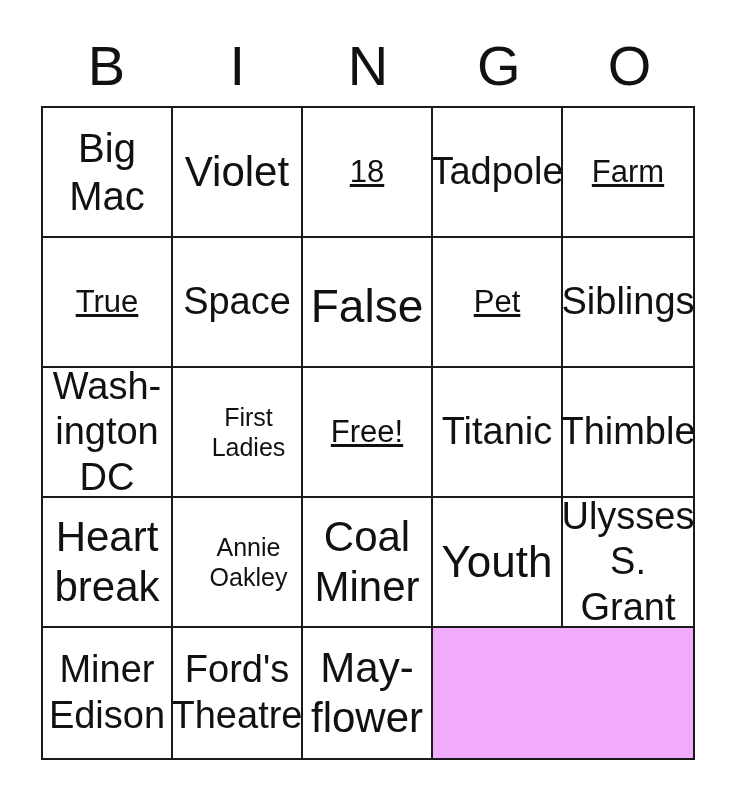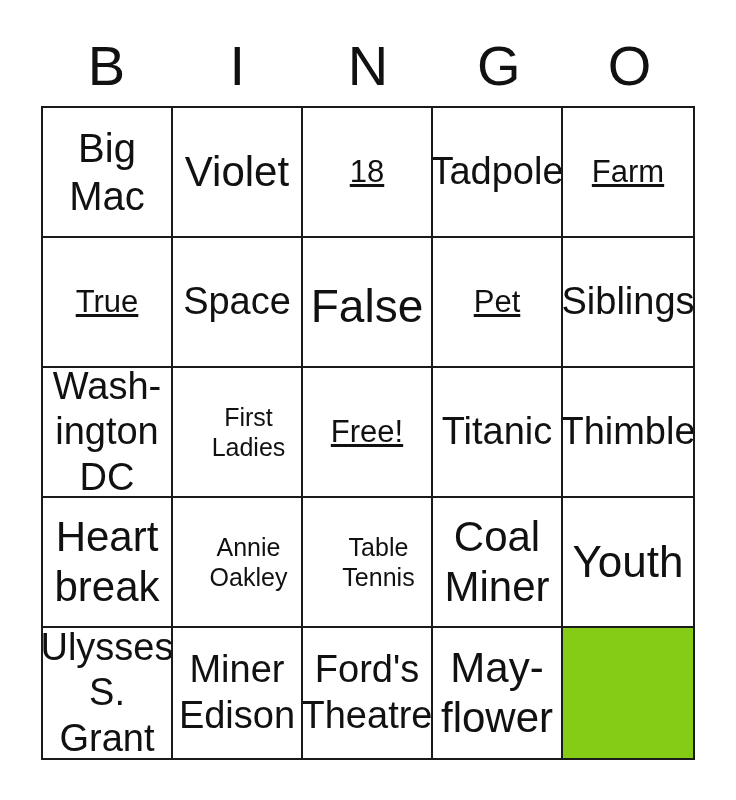--- a/index.html
+++ b/index.html
@@ -27,21 +27,21 @@
     line-height: 1;
     padding-bottom: 12px;
     color: #111111;
   }
   .grid {
     display: grid;
     grid-template-columns: repeat(5, 1fr);
     grid-template-rows: repeat(5, 130px);
     border: 2px solid #1a1a1a;
     width: 650px;
-    background: #84cc16;
+    background: #f0abfc;
   }
   .cell {
     border-right: 2px solid #1a1a1a;
     border-bottom: 2px solid #1a1a1a;
     display: flex;
     align-items: center;
     justify-content: center;
     text-align: center;
     overflow: hidden;
     background: #ffffff;
@@ -161,26 +161,20 @@
         <div>break</div>
       </div>
     </div>
     <div class="cell">
       <div class="cell-text fs35">
         <div>Annie</div>
         <div>Oakley</div>
       </div>
     </div>
     <div class="cell">
-      <div class="cell-text fs35">
-        <div>Table</div>
-        <div>Tennis</div>
-      </div>
-    </div>
-    <div class="cell">
       <div class="cell-text fs42">
         <div>Coal</div>
         <div>Miner</div>
       </div>
     </div>
     <div class="cell">
       <div class="cell-text fs44">
         <div>Youth</div>
       </div>
     </div>

